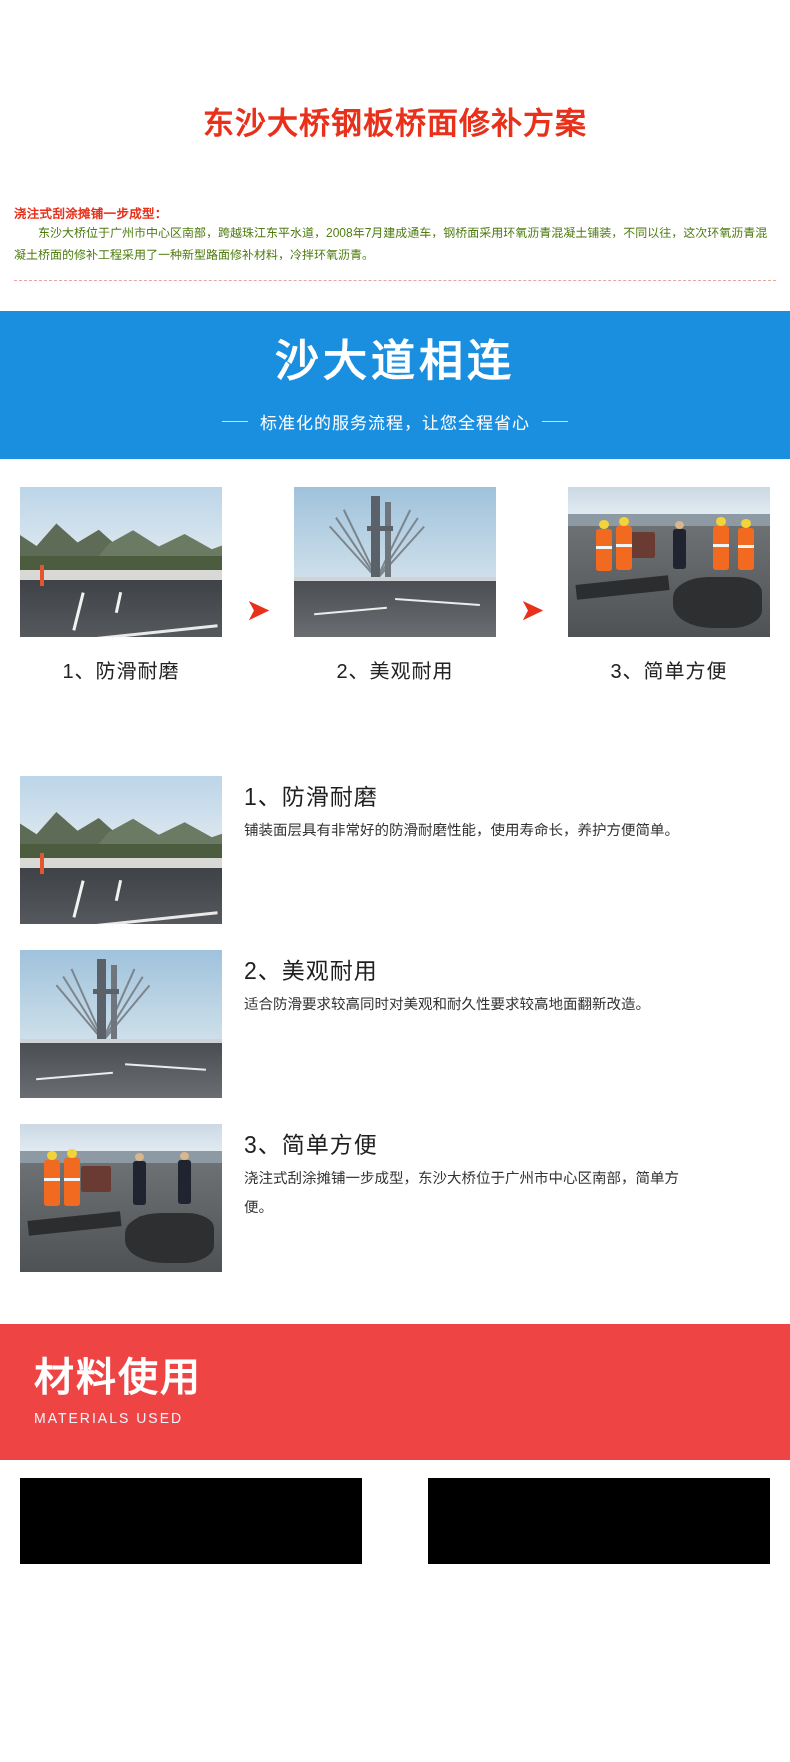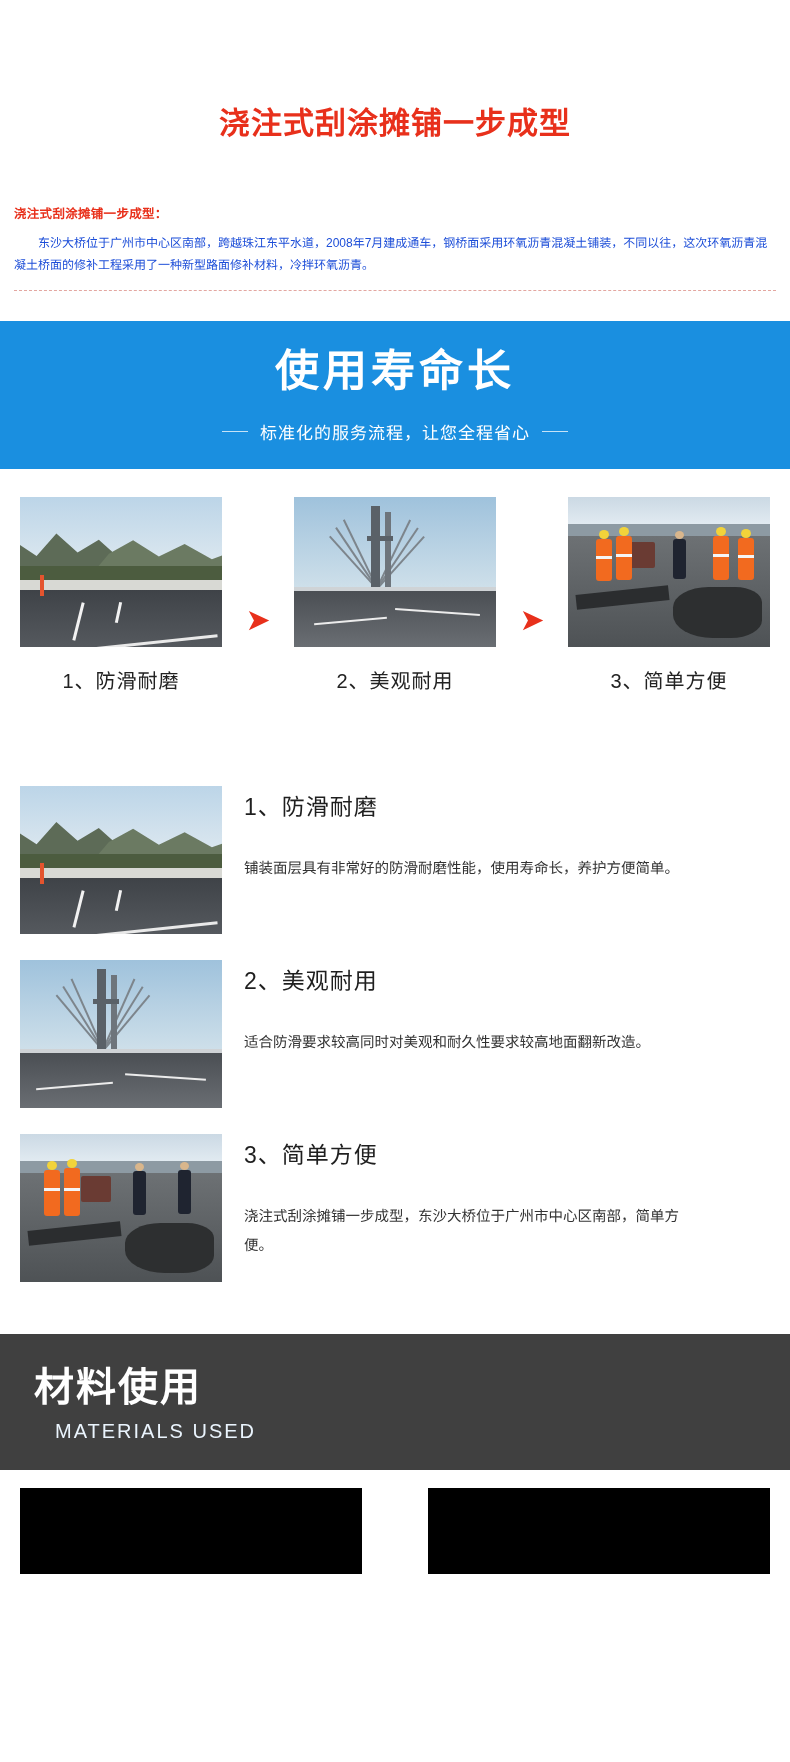--- a/index.html
+++ b/index.html
@@ -42,24 +42,23 @@
     margin-top: 60px;
     padding: 0 14px;
   }
   .sub-head {
     color: #e8301b;
     font-size: 12.5px;
     font-weight: bold;
     letter-spacing: .3px;
   }
   .sub-body {
-    margin-top: 10px;
     font-size: 12px;
     line-height: 1.85;
-    color: #1d4ed8;
+    color: #4d7c0f;
     text-indent: 24px;
   }
   .dash-rule {
     margin-top: 14px;
     border-top: 1px dashed #e3a6a0;
     height: 0;
   }
 
   
   .banner {
@@ -152,48 +151,47 @@
   .feature-text {
     padding-left: 22px;
     padding-top: 2px;
   }
   .feature-title {
     font-size: 23px;
     color: #1f1f1f;
     letter-spacing: 1px;
   }
   .feature-desc {
-    margin-top: 32px;
+    margin-top: 4px;
     font-size: 14.5px;
     line-height: 1.95;
     color: #333;
     max-width: 440px;
   }
 
   
   .mat-banner {
     margin-top: 52px;
-    background: #404040;
+    background: #ef4444;
     height: 136px;
     color: #fff;
     padding: 30px 0 0 34px;
     box-sizing: border-box;
   }
   .mat-title {
     font-size: 40px;
     font-weight: bold;
     letter-spacing: 2px;
     line-height: 1.15;
   }
   .mat-sub {
     margin-top: 10px;
-    font-size: 20px;
+    font-size: 14px;
     letter-spacing: 2px;
     color: #eaf4fd;
-    margin-left: 21px;
   }
 
   
   .bottom-tiles {
     margin-top: 18px;
     padding: 0 20px;
     display: flex;
     justify-content: space-between;
   }
   .tile {
@@ -323,30 +321,30 @@
   .p-work .machine {
     position:absolute; background:#6a3b33; border-radius:2px;
   }
 </style>
 </head>
 <body>
 
 <div class="page">
 
 
-  <h1 class="main-title">浇注式刮涂摊铺一步成型</h1>
+  <h1 class="main-title">东沙大桥钢板桥面修补方案</h1>
 
   <div class="sub-block">
     <div class="sub-head">浇注式刮涂摊铺一步成型：</div>
     <div class="sub-body">东沙大桥位于广州市中心区南部，跨越珠江东平水道，2008年7月建成通车，钢桥面采用环氧沥青混凝土铺装，不同以往，这次环氧沥青混凝土桥面的修补工程采用了一种新型路面修补材料，冷拌环氧沥青。</div>
     <div class="dash-rule"></div>
   </div>
 
   <div class="banner">
-    <div class="banner-title">使用寿命长</div>
+    <div class="banner-title">沙大道相连</div>
     <div class="banner-sub-wrap">
       <span class="banner-rule"></span>
       <span class="banner-sub">标准化的服务流程，让您全程省心</span>
       <span class="banner-rule"></span>
     </div>
   </div>
 
   <div class="trio">
 
     <div class="trio-col">

